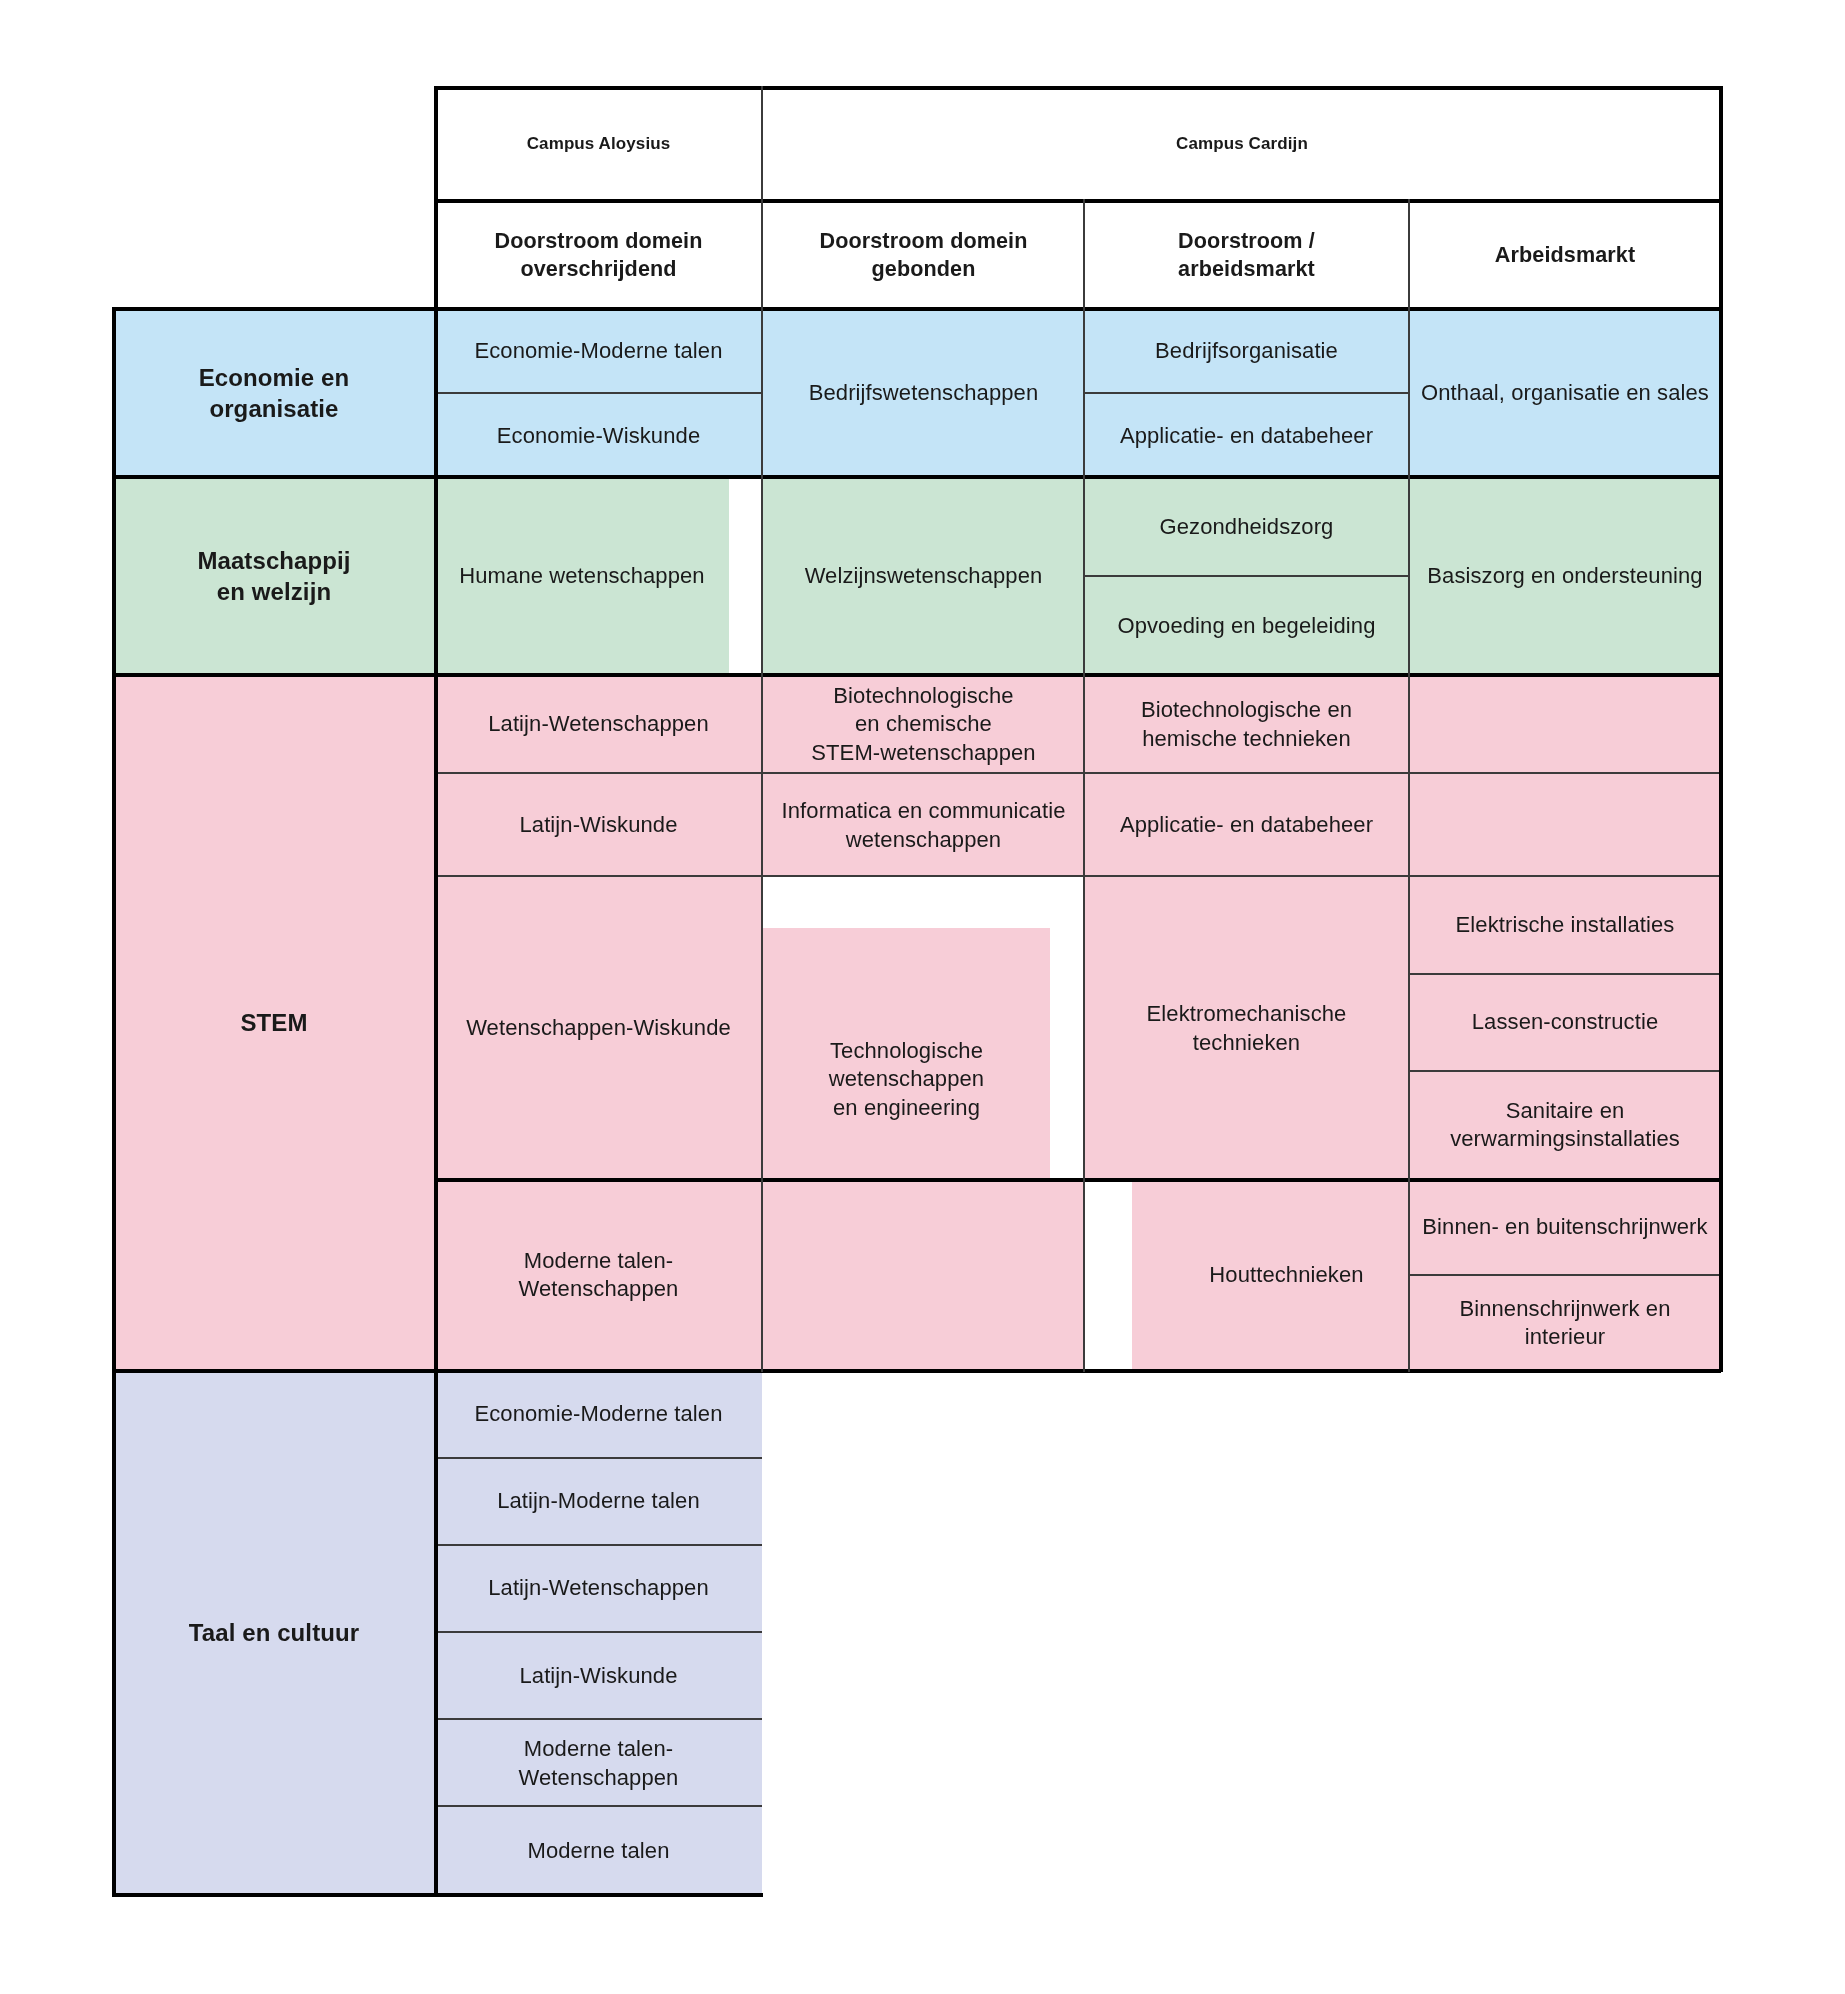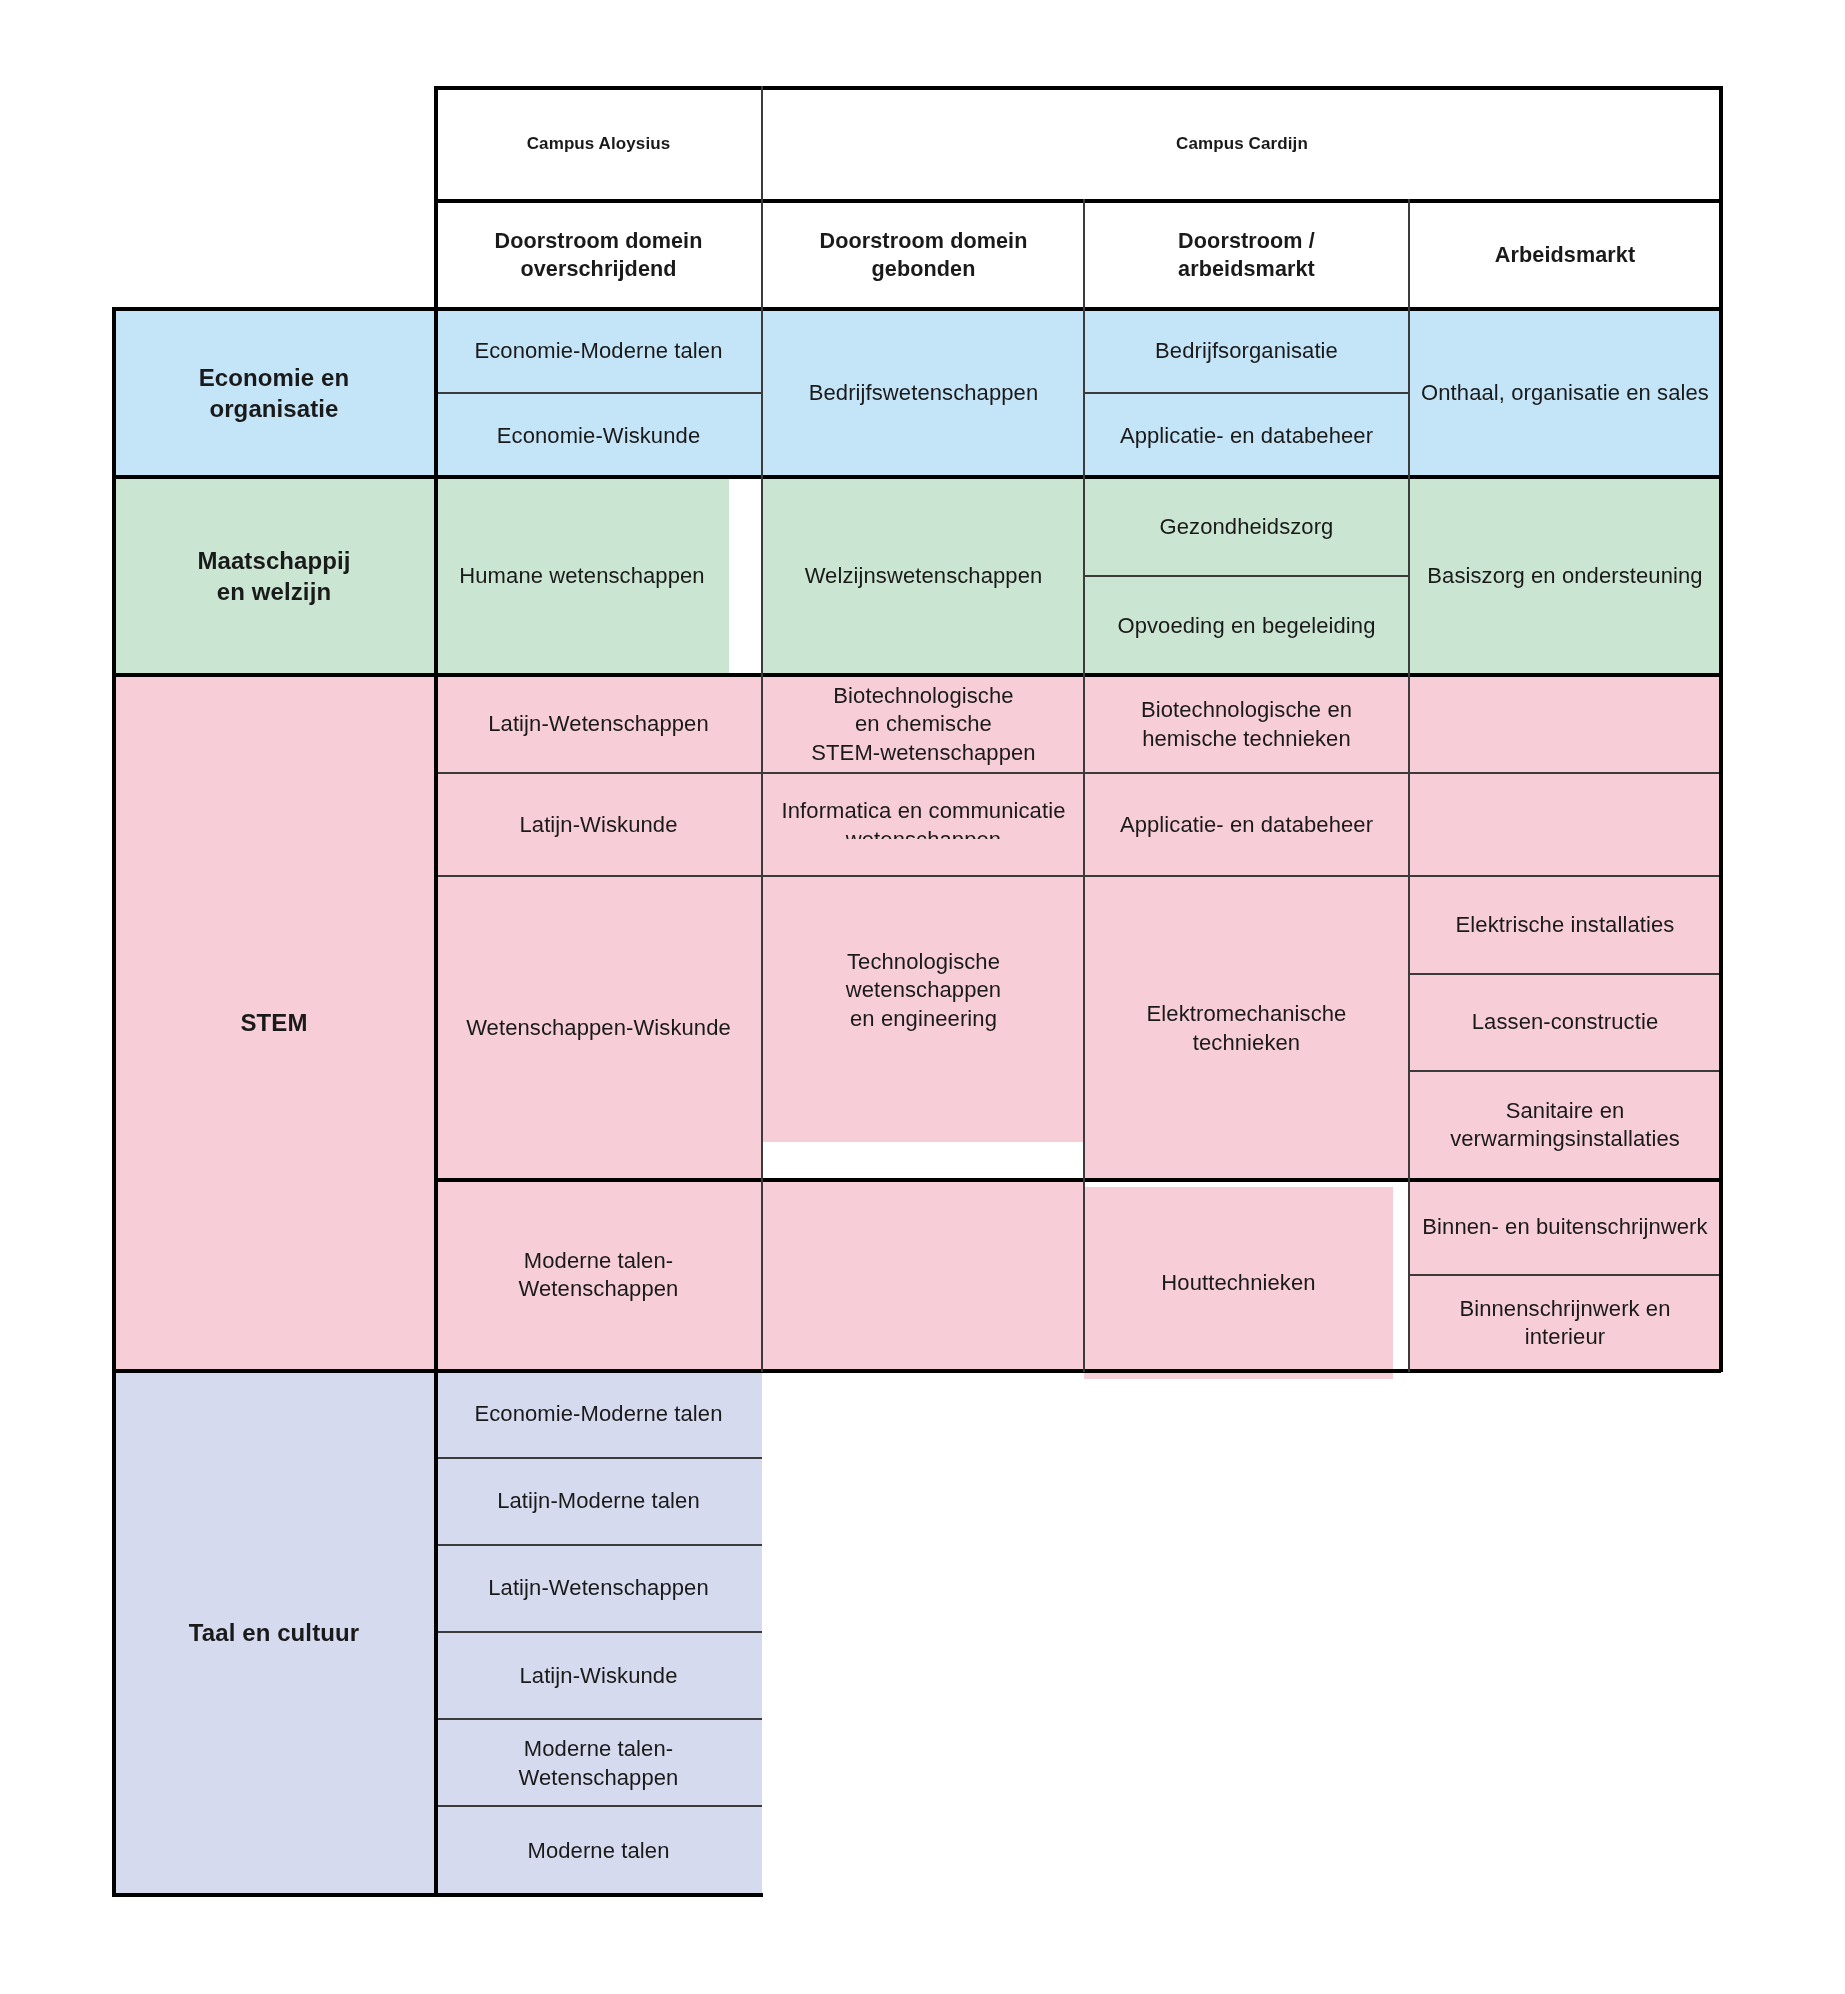--- a/index.html
+++ b/index.html
@@ -137,35 +137,35 @@
 hemische technieken</div>
   <div class="cell fill-pink body-text" style="left:1409px; top:675px; width:312px; height:99px;"></div>
 
   <div class="cell fill-pink body-text" style="left:435px; top:774px; width:327px; height:103px;">Latijn-Wiskunde</div>
   <div class="cell fill-pink body-text" style="left:763px; top:774px; width:321px; height:103px;">Informatica en communicatie
 wetenschappen</div>
   <div class="cell fill-pink body-text" style="left:1084px; top:774px; width:325px; height:103px;">Applicatie- en databeheer</div>
   <div class="cell fill-pink body-text" style="left:1409px; top:774px; width:312px; height:103px;"></div>
 
   <div class="cell fill-pink body-text" style="left:435px; top:877px; width:327px; height:303px;">Wetenschappen-Wiskunde</div>
-  <div class="cell fill-pink body-text" style="left:763px; top:839px; width:321px; height:303px;">Technologische
+  <div class="cell fill-pink body-text" style="left:763px; top:928px; width:287px; height:303px;">Technologische
 wetenschappen
 en engineering</div>
   <div class="cell fill-pink body-text" style="left:1084px; top:877px; width:325px; height:303px;">Elektromechanische
 technieken</div>
 
   <div class="cell fill-pink body-text" style="left:1409px; top:877px; width:312px; height:97px;">Elektrische installaties</div>
   <div class="cell fill-pink body-text" style="left:1409px; top:974px; width:312px; height:97px;">Lassen-constructie</div>
   <div class="cell fill-pink body-text" style="left:1409px; top:1071px; width:312px; height:108px;">Sanitaire en
 verwarmingsinstallaties</div>
 
   <div class="cell fill-pink body-text" style="left:435px; top:1179px; width:327px; height:192px;">Moderne talen-
 Wetenschappen</div>
   <div class="cell fill-pink body-text" style="left:763px; top:1179px; width:321px; height:192px;"></div>
-  <div class="cell fill-pink body-text" style="left:1084px; top:1179px; width:309px; height:192px;margin-top:8px;">Houttechnieken</div>
+  <div class="cell fill-pink body-text" style="left:1132px; top:1179px; width:309px; height:192px;">Houttechnieken</div>
 
   <div class="cell fill-pink body-text" style="left:1409px; top:1179px; width:312px; height:96px;">Binnen- en buitenschrijnwerk</div>
   <div class="cell fill-pink body-text" style="left:1409px; top:1275px; width:312px; height:96px;">Binnenschrijnwerk en interieur</div>
 
   <div class="cell fill-lavender rowlabel" style="left:112px; top:1371px; width:324px; height:524px;">Taal en cultuur</div>
 
   <div class="cell fill-lavender body-text" style="left:435px; top:1371px; width:327px; height:87px;">Economie-Moderne talen</div>
   <div class="cell fill-lavender body-text" style="left:435px; top:1458px; width:327px; height:87px;">Latijn-Moderne talen</div>
   <div class="cell fill-lavender body-text" style="left:435px; top:1545px; width:327px; height:87px;">Latijn-Wetenschappen</div>
   <div class="cell fill-lavender body-text" style="left:435px; top:1633px; width:327px; height:87px;">Latijn-Wiskunde</div>

